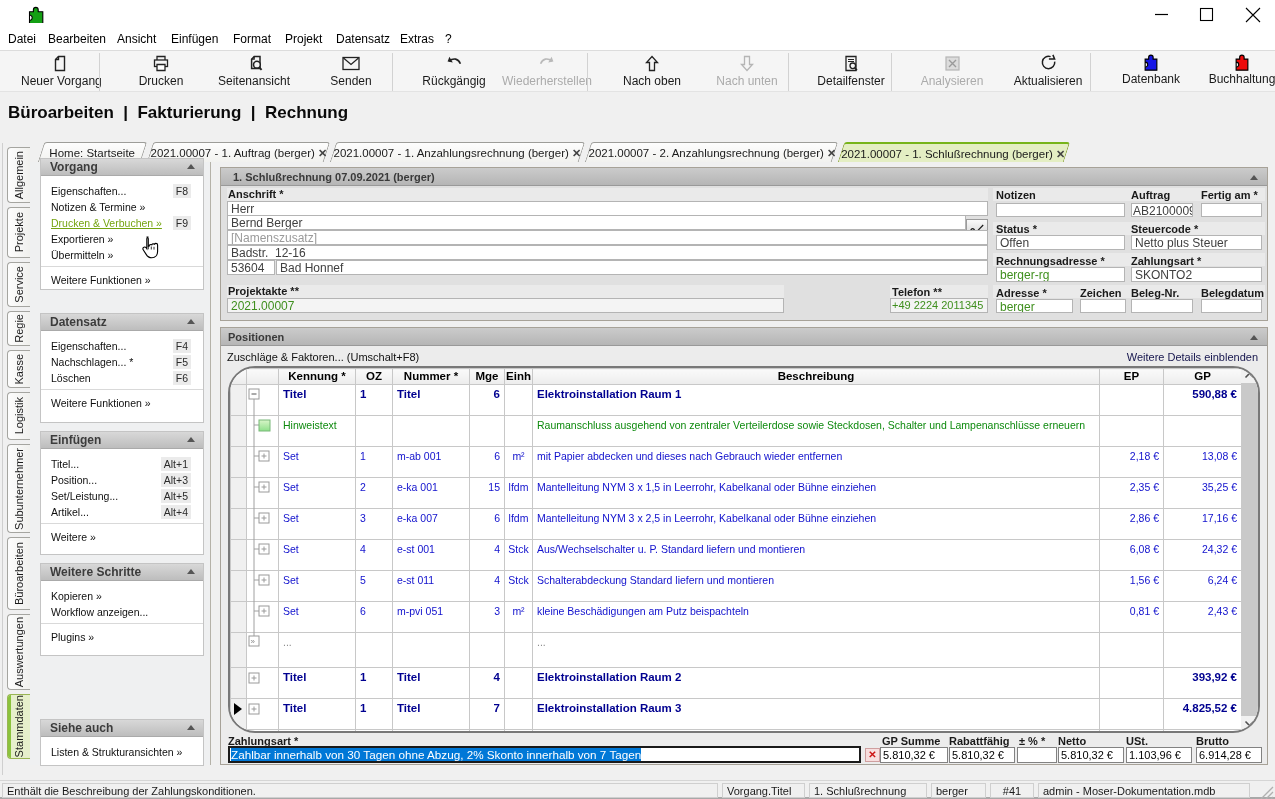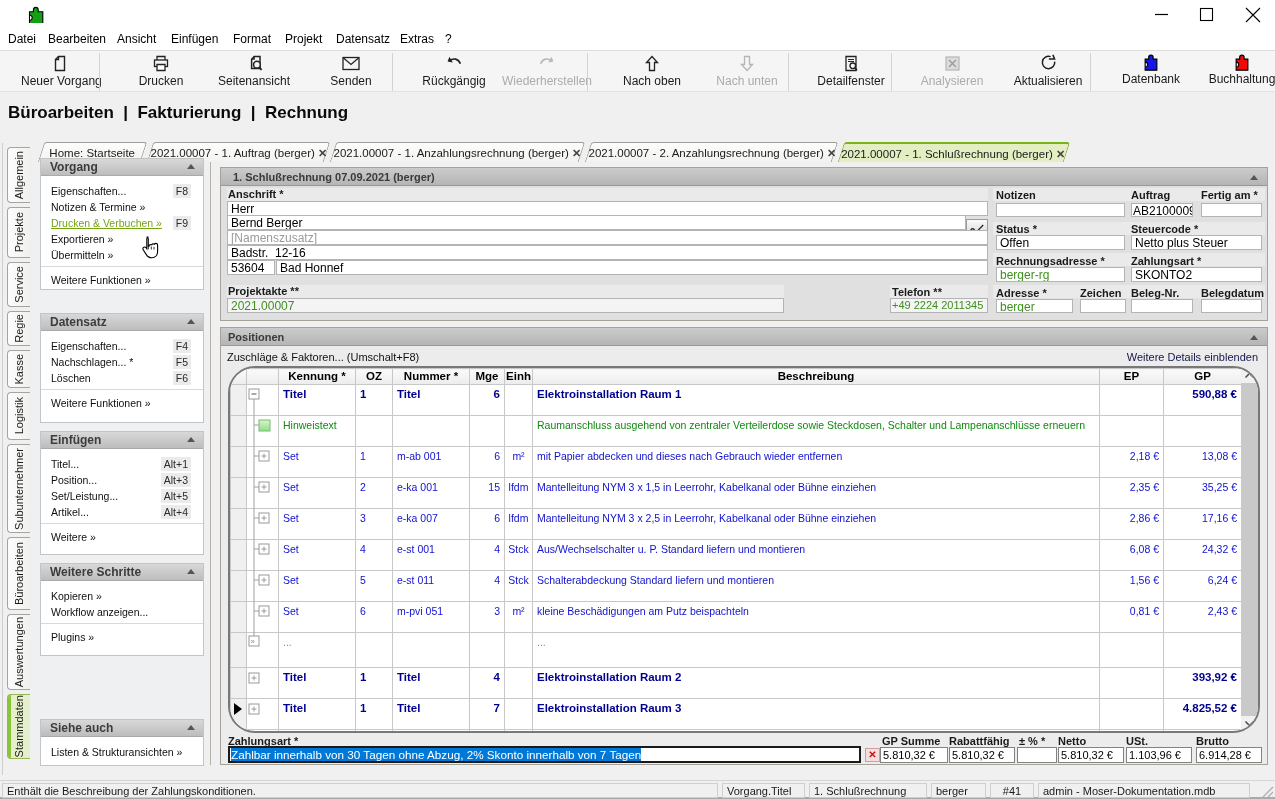--- a/index.html
+++ b/index.html
@@ -50,21 +50,21 @@
 .sitem .sc { position:absolute; right:12px; top:2px; background:#ebebeb; color:#2b2b2b; font-size:10.5px; padding:1px 3px; }
 .sitem.green { color:#75a410; text-decoration:underline; }
 .ssep { border-top:1px solid #d9d9d9; margin:4px 0; }
 
 
 .panel { position:absolute; border:1px solid #a7a298; background:#e0e0e0; }
 .phead { height:18px; background:linear-gradient(#cbcbcb,#b5b5b5); border-bottom:1px solid #999; font-size:11px; font-weight:bold; color:#3a3a3a; padding:3px 6px 0 7px; position:relative; }
 .phead .arr { position:absolute; right:9px; top:7px; width:0; height:0; border-left:4px solid transparent; border-right:4px solid transparent; border-bottom:5px solid #555; }
 
 .flabel { position:absolute; font-size:11px; font-weight:bold; color:#1a1a1a; white-space:nowrap; }
-.finput { position:absolute; background:#fff; border:1px solid #b4b4b4; font-size:12px; color:#000000; padding:0px 3px; white-space:nowrap; overflow:hidden; }
+.finput { position:absolute; background:#fff; border:1px solid #b4b4b4; font-size:12px; color:#404040; padding:0px 3px; white-space:nowrap; overflow:hidden; }
 .finput.ro { background:#f4f4f4; }
 .finput.green { color:#3f8f1e; }
 .lstrip { position:absolute; background:#eaeaea; }
 
 
 #postable { position:absolute;border-radius:27px; }
 #ptab td { border:1px solid #c8c8c8; padding:3px 4px 0 4px; vertical-align:top; overflow:hidden; white-space:nowrap; font-size:10.5px; }
 #ptab tr.thead td { background:linear-gradient(#fafafa,#ececec); font-weight:bold; text-align:center; padding:1px 0 0 0; color:#000; font-size:11.5px; }
 #ptab td.ind { background:#f0f0f0; }
 #ptab td.nb { color:#000090; font-weight:bold; font-size:11.5px; }

